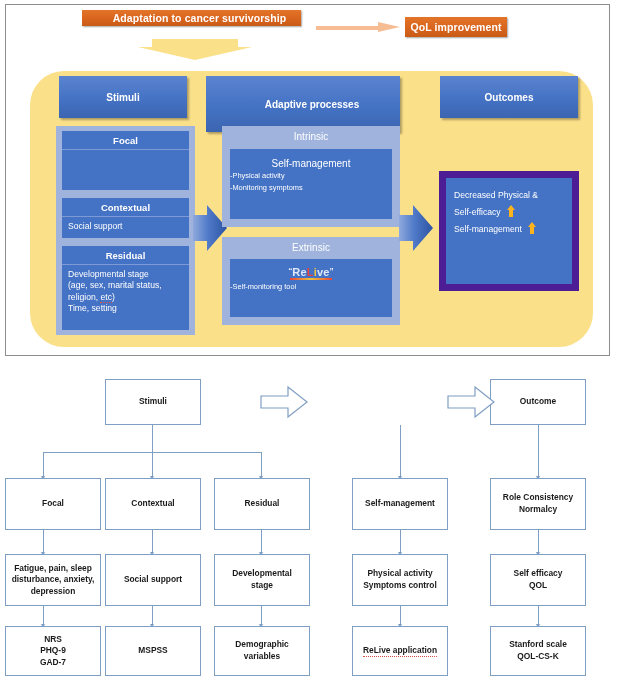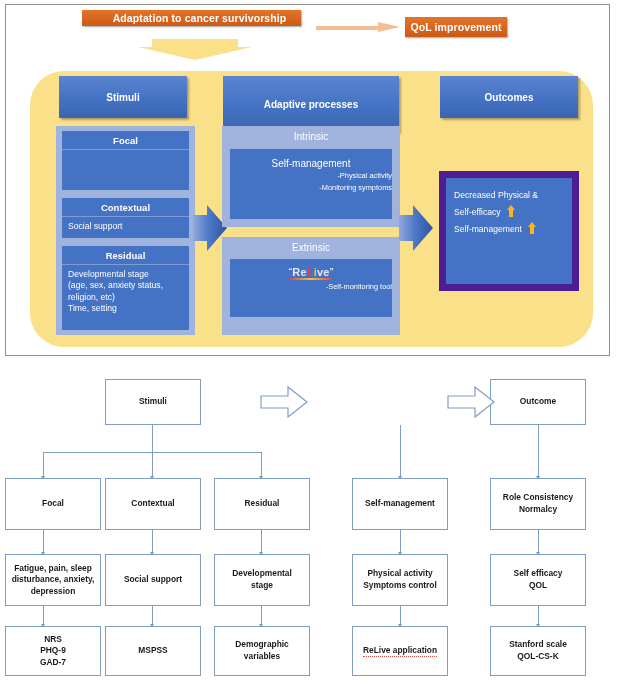--- a/index.html
+++ b/index.html
@@ -35,21 +35,21 @@
 
   
   #yellow-stage{position:absolute;left:24px;top:66px;width:563px;height:276px;
                 background:#fbe08a;border-radius:34px;}
 
   .hdr-box{position:absolute;color:#fff;font-weight:bold;font-size:10px;
            display:flex;align-items:center;justify-content:center;
            background:linear-gradient(180deg,#5b84d0 0%,#4472c4 55%,#3c65b0 100%);
            box-shadow:1.5px 1.5px 2px rgba(0,0,0,.3);}
   #hdr-stimuli{left:53px;top:71px;width:128px;height:42px;}
-  #hdr-adaptive{left:217px;top:71px;width:176px;height:56px;}
+  #hdr-adaptive{left:200px;top:71px;width:176px;height:56px;padding-left:18px;}
   #hdr-outcomes{left:434px;top:71px;width:138px;height:42px;}
 
   
   #stimuli-group{position:absolute;left:50px;top:121px;width:139px;height:209px;
                  background:#9fb3dd;}
   .sb{position:absolute;background:#4472c4;color:#fff;left:6px;width:127px;
       box-sizing:border-box;}
   .sb-title{font-weight:bold;font-size:9.5px;text-align:center;padding-top:4px;
             border-bottom:.7px solid #7d9ad4;padding-bottom:3px;}
   .sb-body{font-size:8.6px;padding:4px 5px 4px 6px;line-height:1.32;}
@@ -59,27 +59,27 @@
   .spell{border-bottom:1.4px dotted #e0504a;}
 
   
   .chev{position:absolute;width:34px;height:50px;}
   #chev1{left:187px;top:198px;}
   #chev2{left:393px;top:198px;}
 
   
   .outer-box{position:absolute;background:#9fb3dd;}
   #intrinsic-outer{left:216px;top:121px;width:178px;height:101px;}
-  #extrinsic-outer{left:216px;top:232px;width:178px;height:98px;}
+  #extrinsic-outer{left:216px;top:232px;width:178px;height:88px;}
   .outer-label{text-align:center;color:#fff;font-size:10px;padding-top:5px;}
   .inner-box{position:absolute;background:#4472c4;color:#fff;box-sizing:border-box;}
   #intrinsic-inner{left:8px;top:23px;width:162px;height:70px;}
   #extrinsic-inner{left:8px;top:22px;width:162px;height:58px;}
   .im-title{text-align:center;font-size:10px;padding-top:9px;}
-  .im-sub{text-align:right;font-size:7.4px;line-height:1.35;padding-top:2px;}
+  .im-sub{text-align:left;font-size:7.4px;line-height:1.35;padding-top:2px;}
 
   
   .relive{text-align:center;padding-top:7px;font-size:11px;font-weight:bold;
           letter-spacing:.2px;}
   .relive .q{color:#ffffff;font-weight:normal;}
   .relive .r{color:#dfe8f7;}
   .relive .l{color:#e8443a;}
   .relive .i{color:#f0c33a;}
   .relive .ve{color:#dfe8f7;}
   .relive-ul{width:42px;height:2px;margin:0 auto;
@@ -145,21 +145,21 @@
       <div class="sb-title">Contextual</div>
       <div class="sb-body">
         <div>Social support</div>
       </div>
     </div>
 
     <div class="sb" id="sb-residual">
       <div class="sb-title">Residual</div>
       <div class="sb-body">
         <div>Developmental stage</div>
-        <div>(age, sex, anxiety status,</div>
+        <div>(age, sex, marital status,</div>
         <div><span>religion, </span><span class="spell">etc</span><span>)</span></div>
         <div>Time, setting</div>
       </div>
     </div>
   </div>
 
   <svg class="chev" id="chev1" viewBox="0 0 34 50">
     <defs>
         <linearGradient id="cg1" x1="0" y1="0" x2="1" y2="0">
       <stop offset="0" stop-color="#8fa9dd"></stop>

